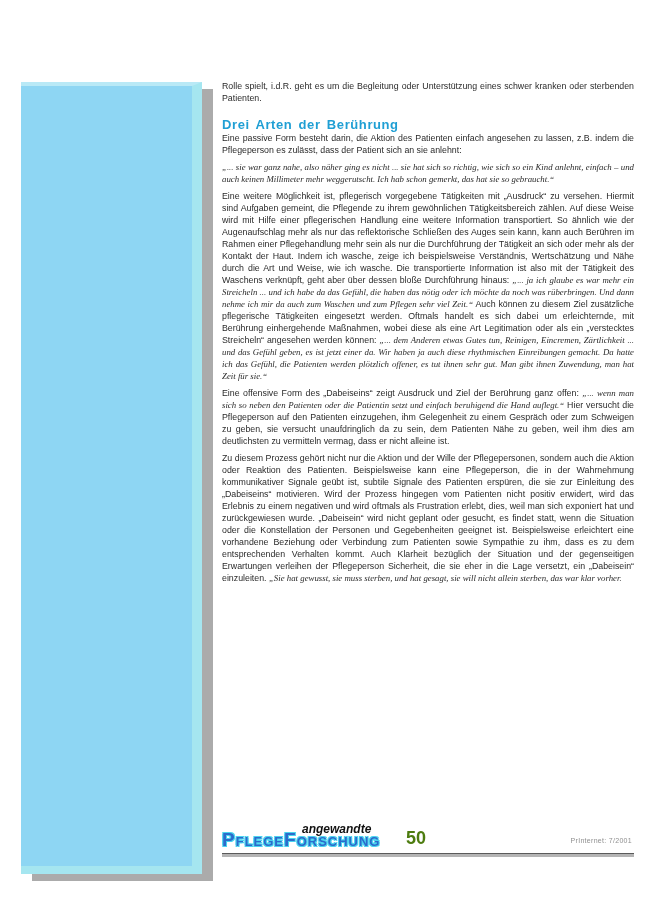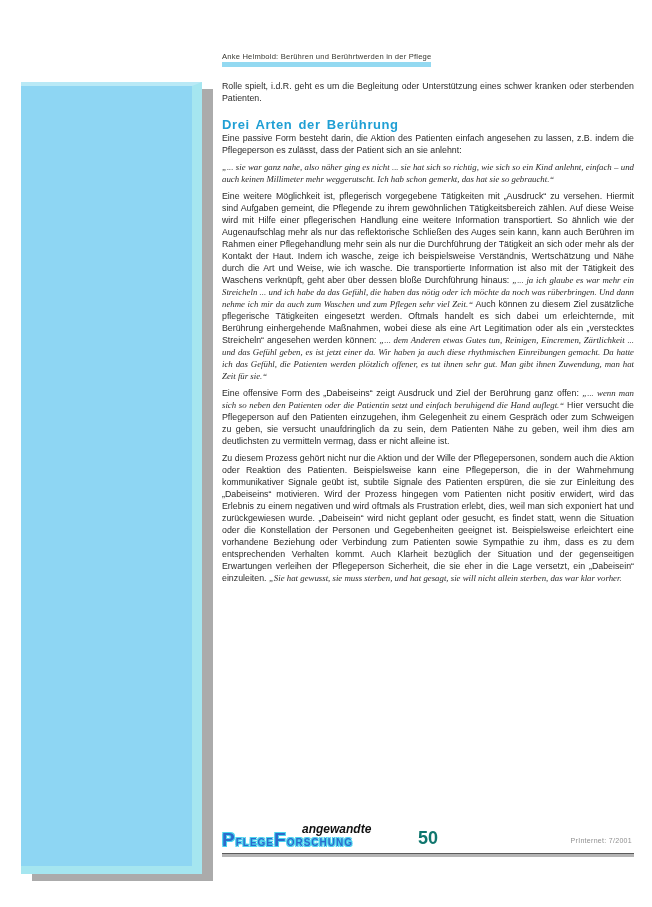--- a/index.html
+++ b/index.html
@@ -83,27 +83,27 @@
     position: absolute;
     left: 0px; top: 7px;
     font-weight: bold;
     color: #2b6bcc;
     text-shadow: -1px -1px 0 #4ad4ee, 1px 1px 0 #4ad4ee,
                  -1px 1px 0 #4ad4ee, 1px -1px 0 #4ad4ee;
     letter-spacing: 1px;
     white-space: nowrap;
   }
   #footer-logo .lg-big   { font-size: 19px; }
-  #footer-logo .lg-small { font-size: 10px; }
+  #footer-logo .lg-small { font-size: 13px; }
   #footer-page-number {
     position: absolute;
-    left: 196px; top: 6px;
+    left: 184px; top: 6px;
     font-size: 18px;
     font-weight: bold;
-    color: #0f766e;
+    color: #4d7c0f;
   }
   #footer-issue {
     position: absolute;
     right: 2px; top: 15px;
     font-size: 7px;
     color: #8f8f8f;
     letter-spacing: 0.3px;
   }
   #footer-rule {
     position: absolute;
@@ -112,23 +112,20 @@
   #footer-rule .rule-dark  { height: 1px; background: #5a5a5a; }
   #footer-rule .rule-light { height: 3px; background: #b4b4b4; }
 </style>
 </head>
 <body>
 
 <div id="page">
 
   <div id="sidebar-block"></div>
 
-  <div id="running-header">
-    <span class="rh-text">Anke Helmbold: Berühren und Berührtwerden in der Pflege</span>
-  </div>
 
   <div id="text-column">
     <div id="intro-paragraphs">
         <p class="para"><span>Rolle spielt, i.d.R. geht es um die Begleitung oder Unterstützung eines schwer kranken oder sterbenden Patienten.</span></p>
       </div>
     <h2 id="section-heading">Drei Arten der Berührung</h2>
     <div id="section-paragraphs">
         <p class="para"><span>Eine passive Form besteht darin, die Aktion des Patienten einfach angesehen zu lassen, z.B. indem die Pflegeperson es zulässt, dass der Patient sich an sie anlehnt:</span></p>
         <p class="para"><span class="it">„... sie war ganz nahe, also näher ging es nicht ... sie hat sich so richtig, wie sich so ein Kind anlehnt, einfach – und auch keinen Millimeter mehr weggerutscht. Ich hab schon gemerkt, das hat sie so gebraucht.“</span></p>
         <p class="para"><span>Eine weitere Möglichkeit ist, pflegerisch vorgegebene Tätigkeiten mit „Ausdruck“ zu versehen. Hiermit sind Aufgaben gemeint, die Pflegende zu ihrem gewöhnlichen Tätigkeitsbereich zählen. Auf diese Weise wird mit Hilfe einer pflegerischen Handlung eine weitere Information transportiert. So ähnlich wie der Augenaufschlag mehr als nur das reflektorische Schließen des Auges sein kann, kann auch Berühren im Rahmen einer Pflegehandlung mehr sein als nur die Durchführung der Tätigkeit an sich oder mehr als der Kontakt der Haut. Indem ich wasche, zeige ich beispielsweise Verständnis, Wertschätzung und Nähe durch die Art und Weise, wie ich wasche. Die transportierte Information ist also mit der Tätigkeit des Waschens verknüpft, geht aber über dessen bloße Durchführung hinaus: </span><span class="it">„... ja ich glaube es war mehr ein Streicheln ... und ich habe da das Gefühl, die haben das nötig oder ich möchte da noch was rüberbringen. Und dann nehme ich mir da auch zum Waschen und zum Pflegen sehr viel Zeit.“</span><span> Auch können zu diesem Ziel zusätzliche pflegerische Tätigkeiten eingesetzt werden. Oftmals handelt es sich dabei um erleichternde, mit Berührung einhergehende Maßnahmen, wobei diese als eine Art Legitimation oder als ein „verstecktes Streicheln“ angesehen werden können: </span><span class="it">„... dem Anderen etwas Gutes tun, Reinigen, Eincremen, Zärtlichkeit ... und das Gefühl geben, es ist jetzt einer da. Wir haben ja auch diese rhythmischen Einreibungen gemacht. Da hatte ich das Gefühl, die Patienten werden plötzlich offener, es tut ihnen sehr gut. Man gibt ihnen Zuwendung, man hat Zeit für sie.“</span></p>

